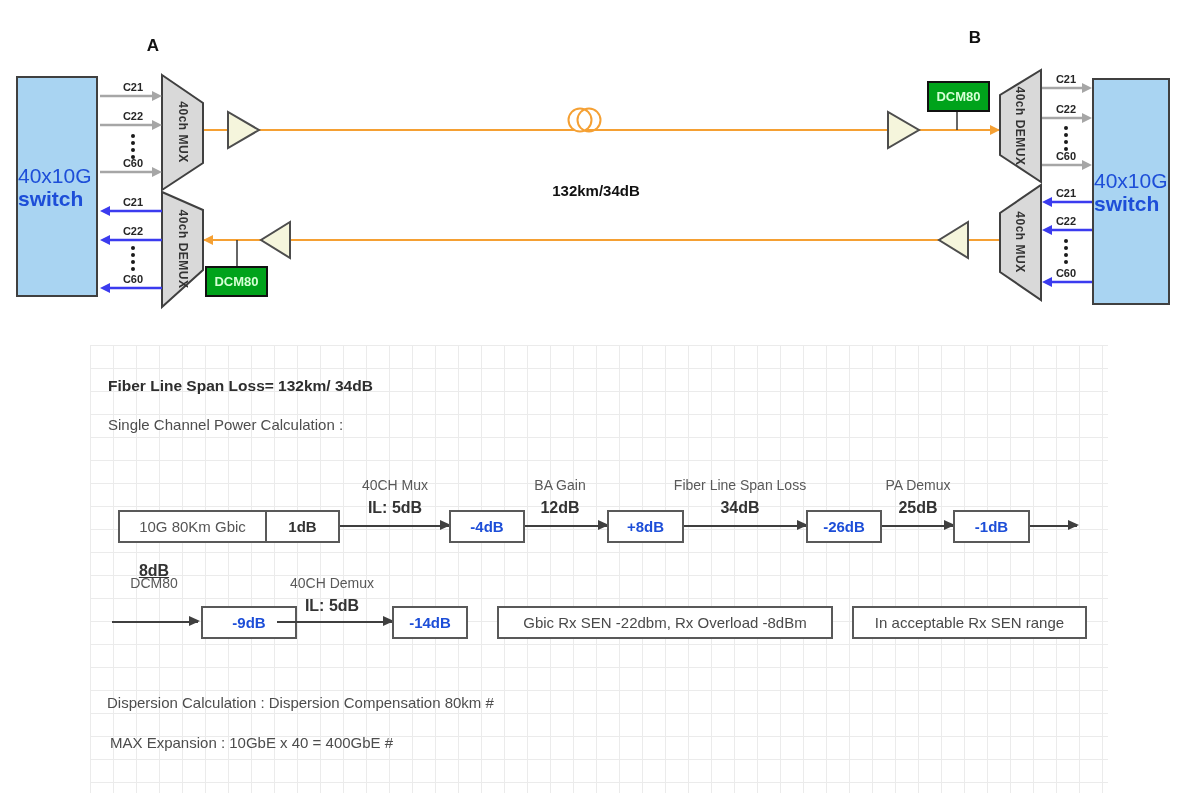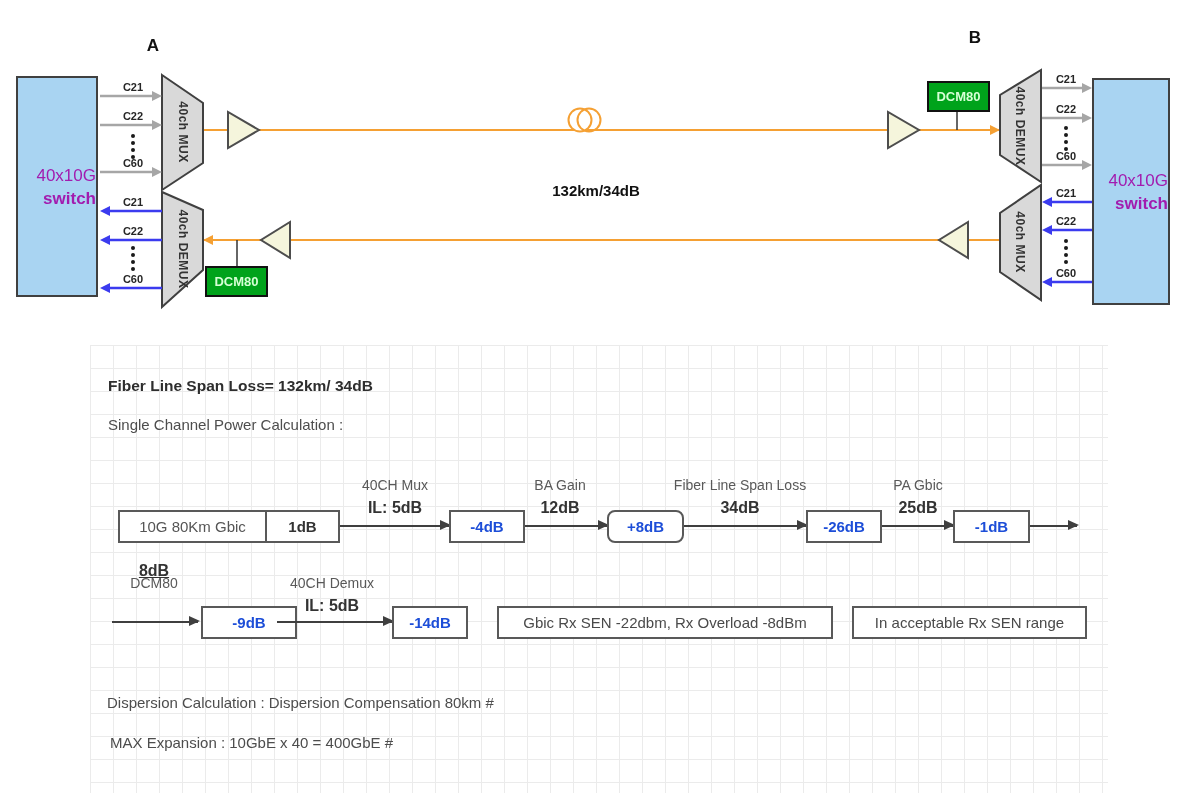--- a/index.html
+++ b/index.html
@@ -4,22 +4,22 @@
 <style>
   html,body{margin:0;padding:0;background:#fff;}
   #stage{
     position:relative;width:1200px;height:800px;background:#fff;overflow:hidden;
     font-family:"Liberation Sans", sans-serif;
   }
   
   .site-label{position:absolute;font-size:17px;font-weight:bold;color:#111;width:30px;text-align:center;}
   .switch{
     position:absolute;background:#A9D4F2;border:2px solid #404040;box-sizing:border-box;
-    display:flex;flex-direction:column;align-items:flex-end;justify-content:center;
-    font-size:17px;color:#a21caf;line-height:23px;
+    display:flex;flex-direction:column;align-items:flex-start;justify-content:center;
+    font-size:21px;color:#1d4ed8;line-height:23px;
   }
   .switch .sw2{font-weight:bold;}
   .dcm{
     position:absolute;width:63px;height:31px;background:#00A31B;border:2px solid #111;
     box-sizing:border-box;display:flex;align-items:center;justify-content:center;
     color:#D6FFD6;font-weight:bold;font-size:13px;
   }
   .ch-lbl{position:absolute;width:50px;text-align:center;font-size:11px;font-weight:bold;color:#262626;}
   .link-lbl{position:absolute;font-size:15px;font-weight:bold;color:#111;width:160px;text-align:center;}
   .dots{position:absolute;display:flex;flex-direction:column;gap:3px;align-items:center;width:4px;}
@@ -184,29 +184,29 @@
   </div>
 
   <div class="harrow" style="left:340px;top:525px;width:109px;"></div>
   <span class="lbl-name" style="left:315px;top:477px;width:160px;">40CH Mux</span>
   <span class="lbl-val" style="left:315px;top:499px;width:160px;">IL: 5dB</span>
   <div class="box" style="left:449px;top:510px;width:76px;">-4dB</div>
 
   <div class="harrow" style="left:525px;top:525px;width:82px;"></div>
   <span class="lbl-name" style="left:480px;top:477px;width:160px;">BA Gain</span>
   <span class="lbl-val" style="left:480px;top:499px;width:160px;">12dB</span>
-  <div class="box" style="left:607px;top:510px;width:77px;border-radius:8px;">+8dB</div>
+  <div class="box" style="left:607px;top:510px;width:77px;">+8dB</div>
 
   <div class="harrow" style="left:684px;top:525px;width:122px;"></div>
   <span class="lbl-name" style="left:640px;top:477px;width:200px;">Fiber Line Span Loss</span>
   <span class="lbl-val" style="left:640px;top:499px;width:200px;">34dB</span>
   <div class="box" style="left:806px;top:510px;width:76px;">-26dB</div>
 
   <div class="harrow" style="left:882px;top:525px;width:71px;"></div>
-  <span class="lbl-name" style="left:838px;top:477px;width:160px;">PA Gbic</span>
+  <span class="lbl-name" style="left:838px;top:477px;width:160px;">PA Demux</span>
   <span class="lbl-val" style="left:838px;top:499px;width:160px;">25dB</span>
   <div class="box" style="left:953px;top:510px;width:77px;">-1dB</div>
 
   <div class="harrow" style="left:1030px;top:525px;width:47px;"></div>
 
   <div class="harrow" style="left:112px;top:621px;width:86px;"></div>
   <span class="lbl-name" style="left:74px;top:575px;width:160px;">DCM80</span>
   <span class="lbl-val" style="left:74px;top:562px;width:160px;text-decoration:underline;">8dB</span>
   <div class="box" style="left:201px;top:606px;width:96px;">-9dB</div>
 

